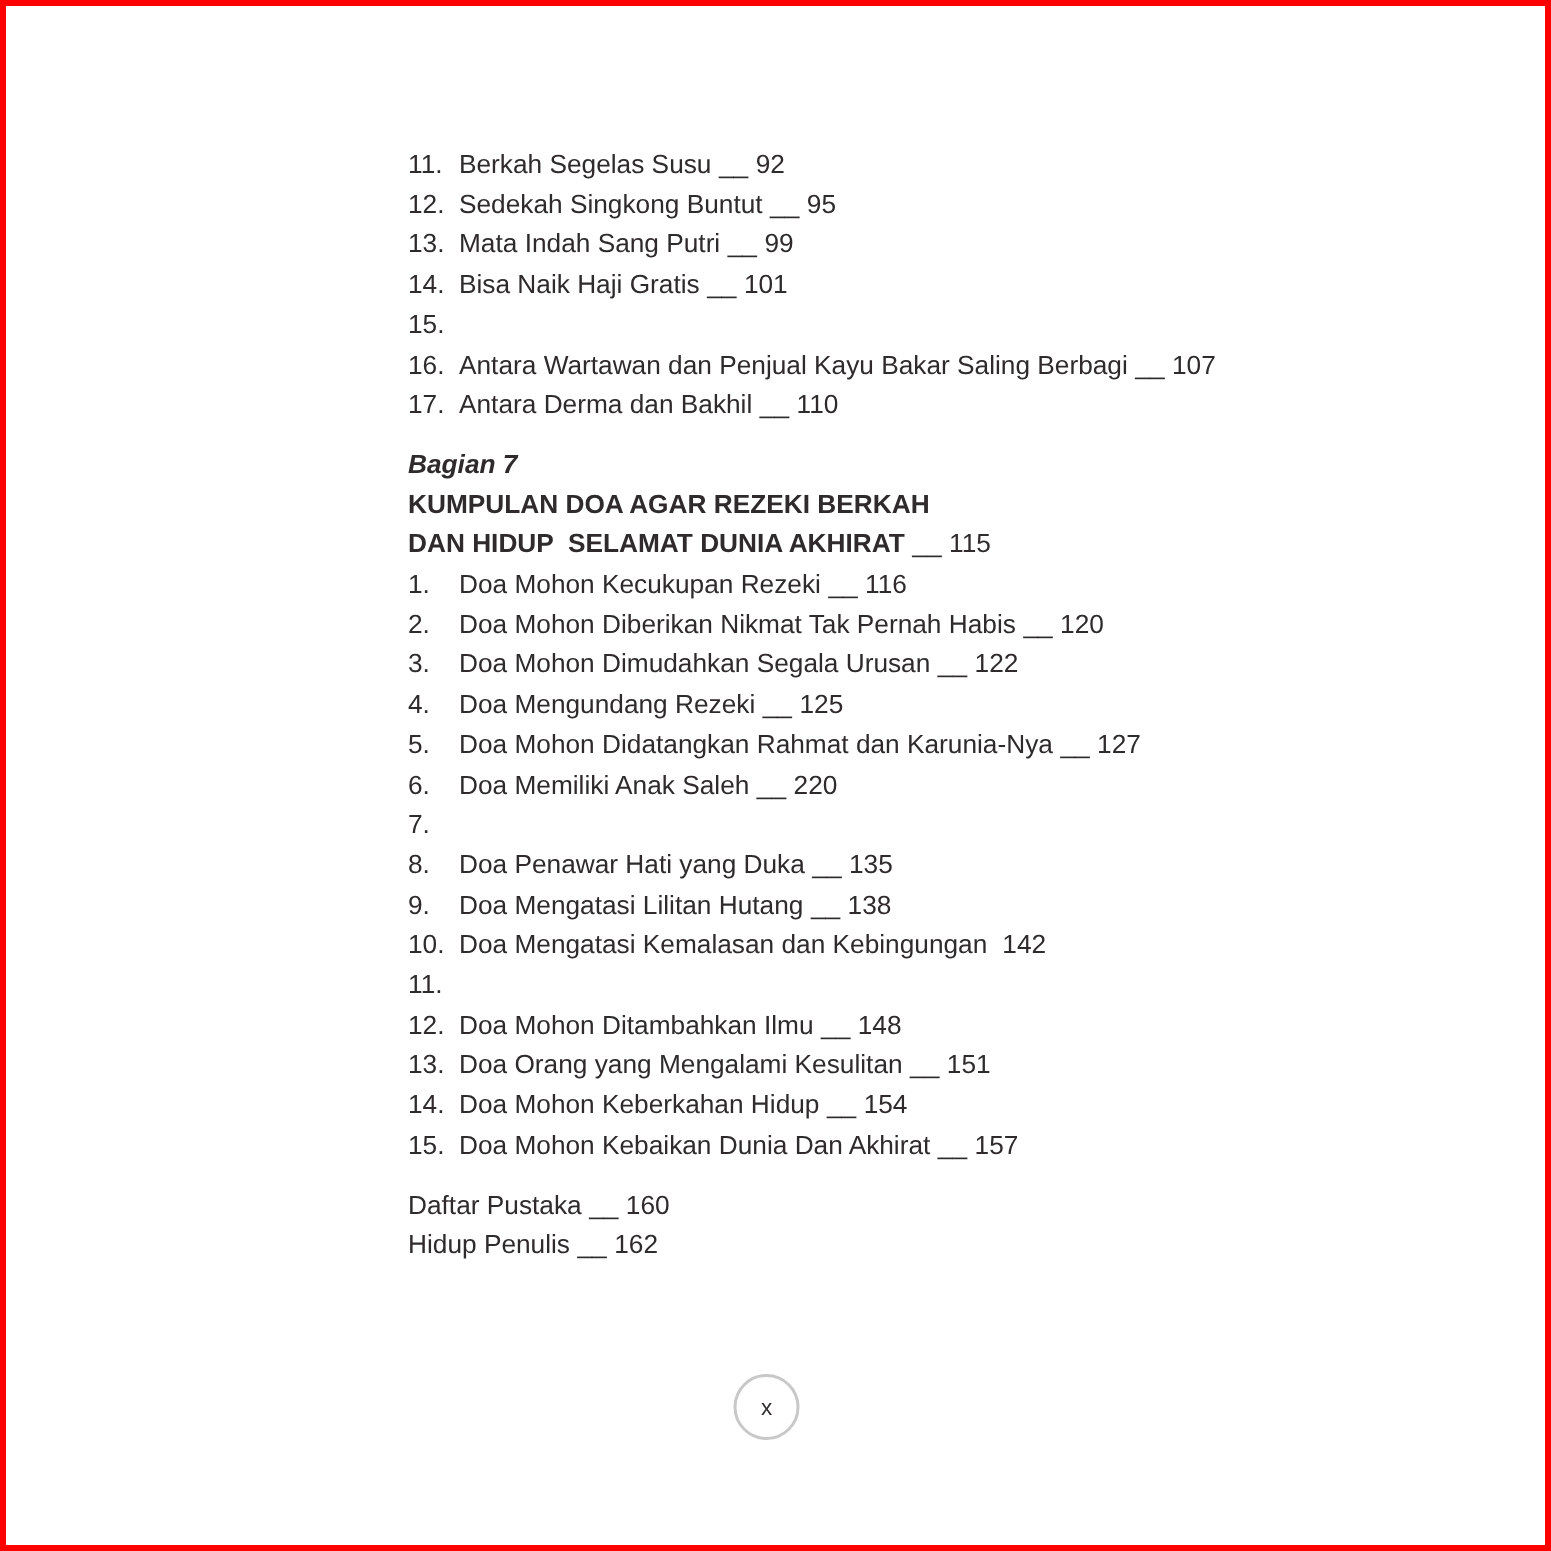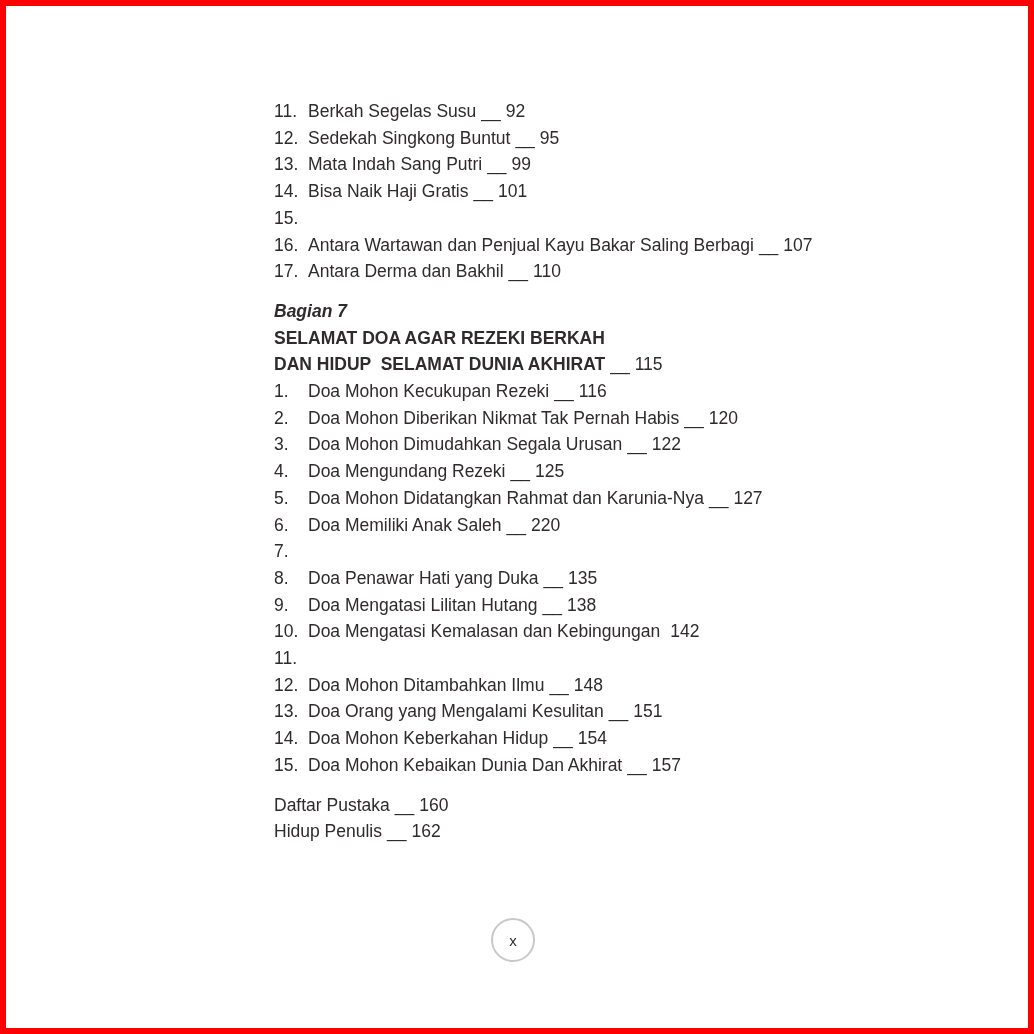--- a/index.html
+++ b/index.html
@@ -4,21 +4,21 @@
 <style>
   html, body {
     margin: 0;
     padding: 0;
     background: #ffffff;
   }
   .page {
     box-sizing: border-box;
     width: 1034px;
     height: 1034px;
-    border: 6px solid #a16207;
+    border: 4px solid #a16207;
     background: #ffffff;
     position: relative;
     font-family: "Liberation Sans", sans-serif;
     color: #2f2a2b;
     overflow: hidden;
   }
   .content {
     position: absolute;
     top: 92px;
     left: 268px;
@@ -106,21 +106,21 @@
           <span class="toc-entry"><span>Antara Wartawan dan Penjual Kayu Bakar Saling Berbagi</span><span class="toc-sep">__</span><span class="toc-page">107</span></span>
         </div>
         <div class="toc-row">
           <span class="toc-num">17.</span>
           <span class="toc-entry"><span>Antara Derma dan Bakhil</span><span class="toc-sep">__</span><span class="toc-page">110</span></span>
         </div>
       </div>
 
     <div class="sec-gap">
       <div class="section-label">Bagian 7</div>
-      <div class="section-title">SELAMAT DOA AGAR REZEKI BERKAH</div>
+      <div class="section-title">KUMPULAN DOA AGAR REZEKI BERKAH</div>
       <div class="section-title-line">
         <span class="section-title">DAN HIDUP  SELAMAT DUNIA AKHIRAT</span><span class="toc-sep">__</span><span class="toc-page">115</span>
       </div>
     </div>
 
     <div>
         <div class="toc-row">
           <span class="toc-num">1.</span>
           <span class="toc-entry"><span>Doa Mohon Kecukupan Rezeki</span><span class="toc-sep">__</span><span class="toc-page">116</span></span>
         </div>

